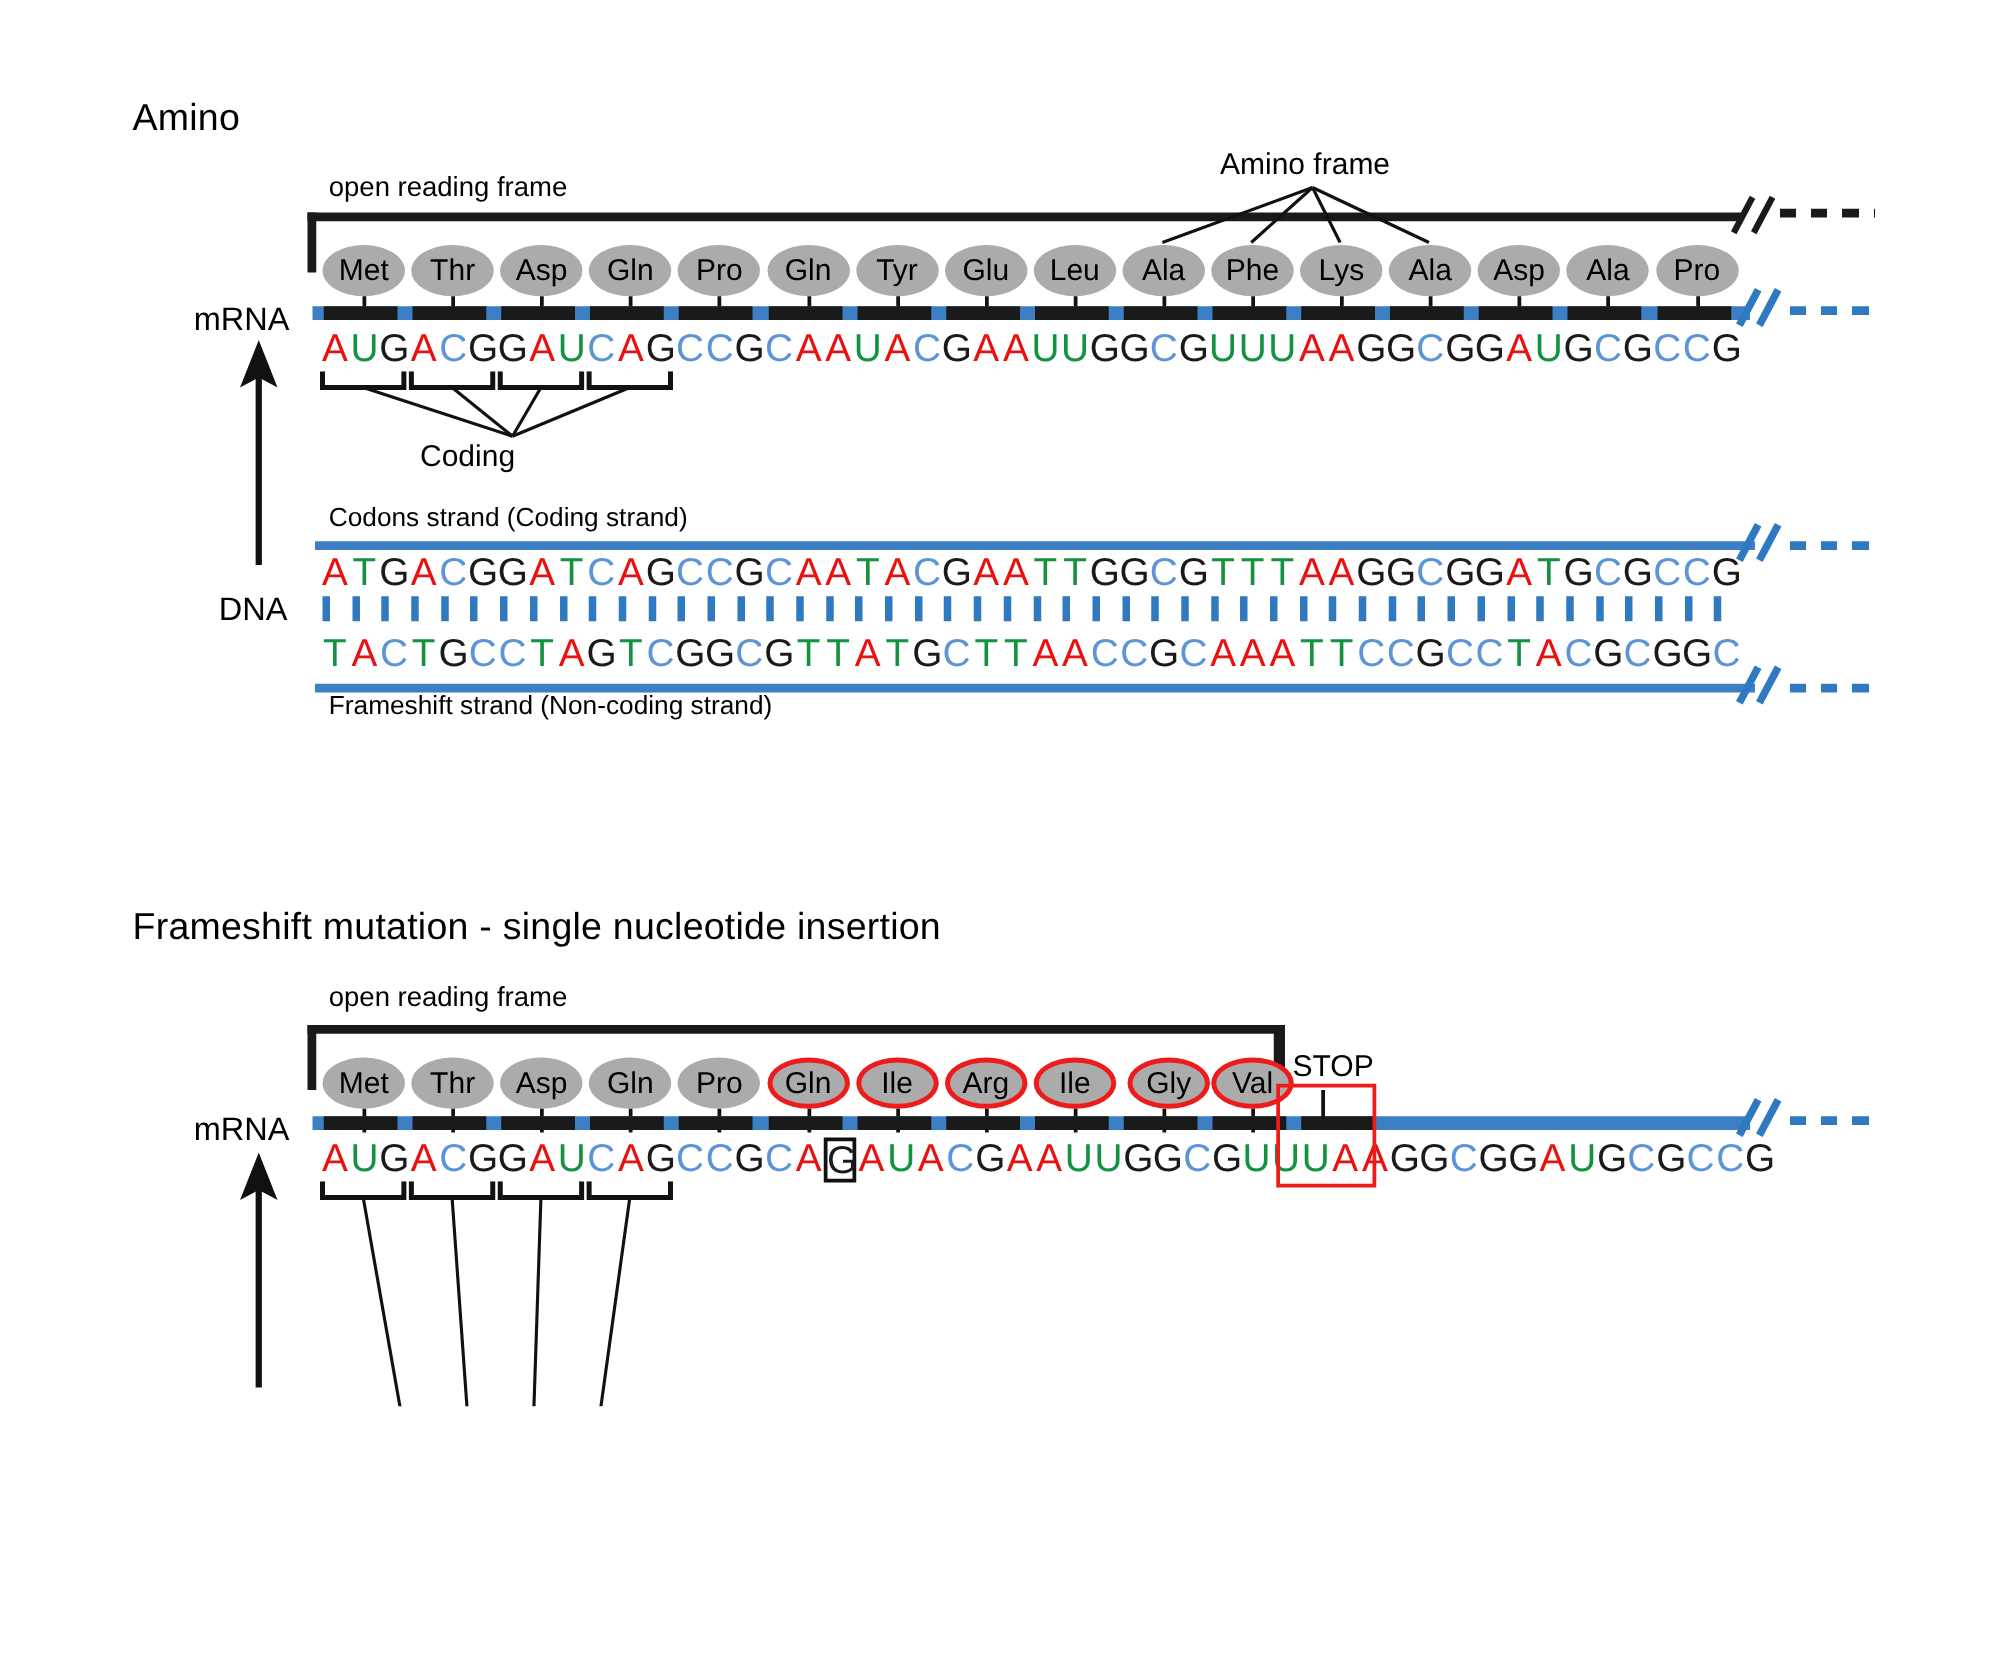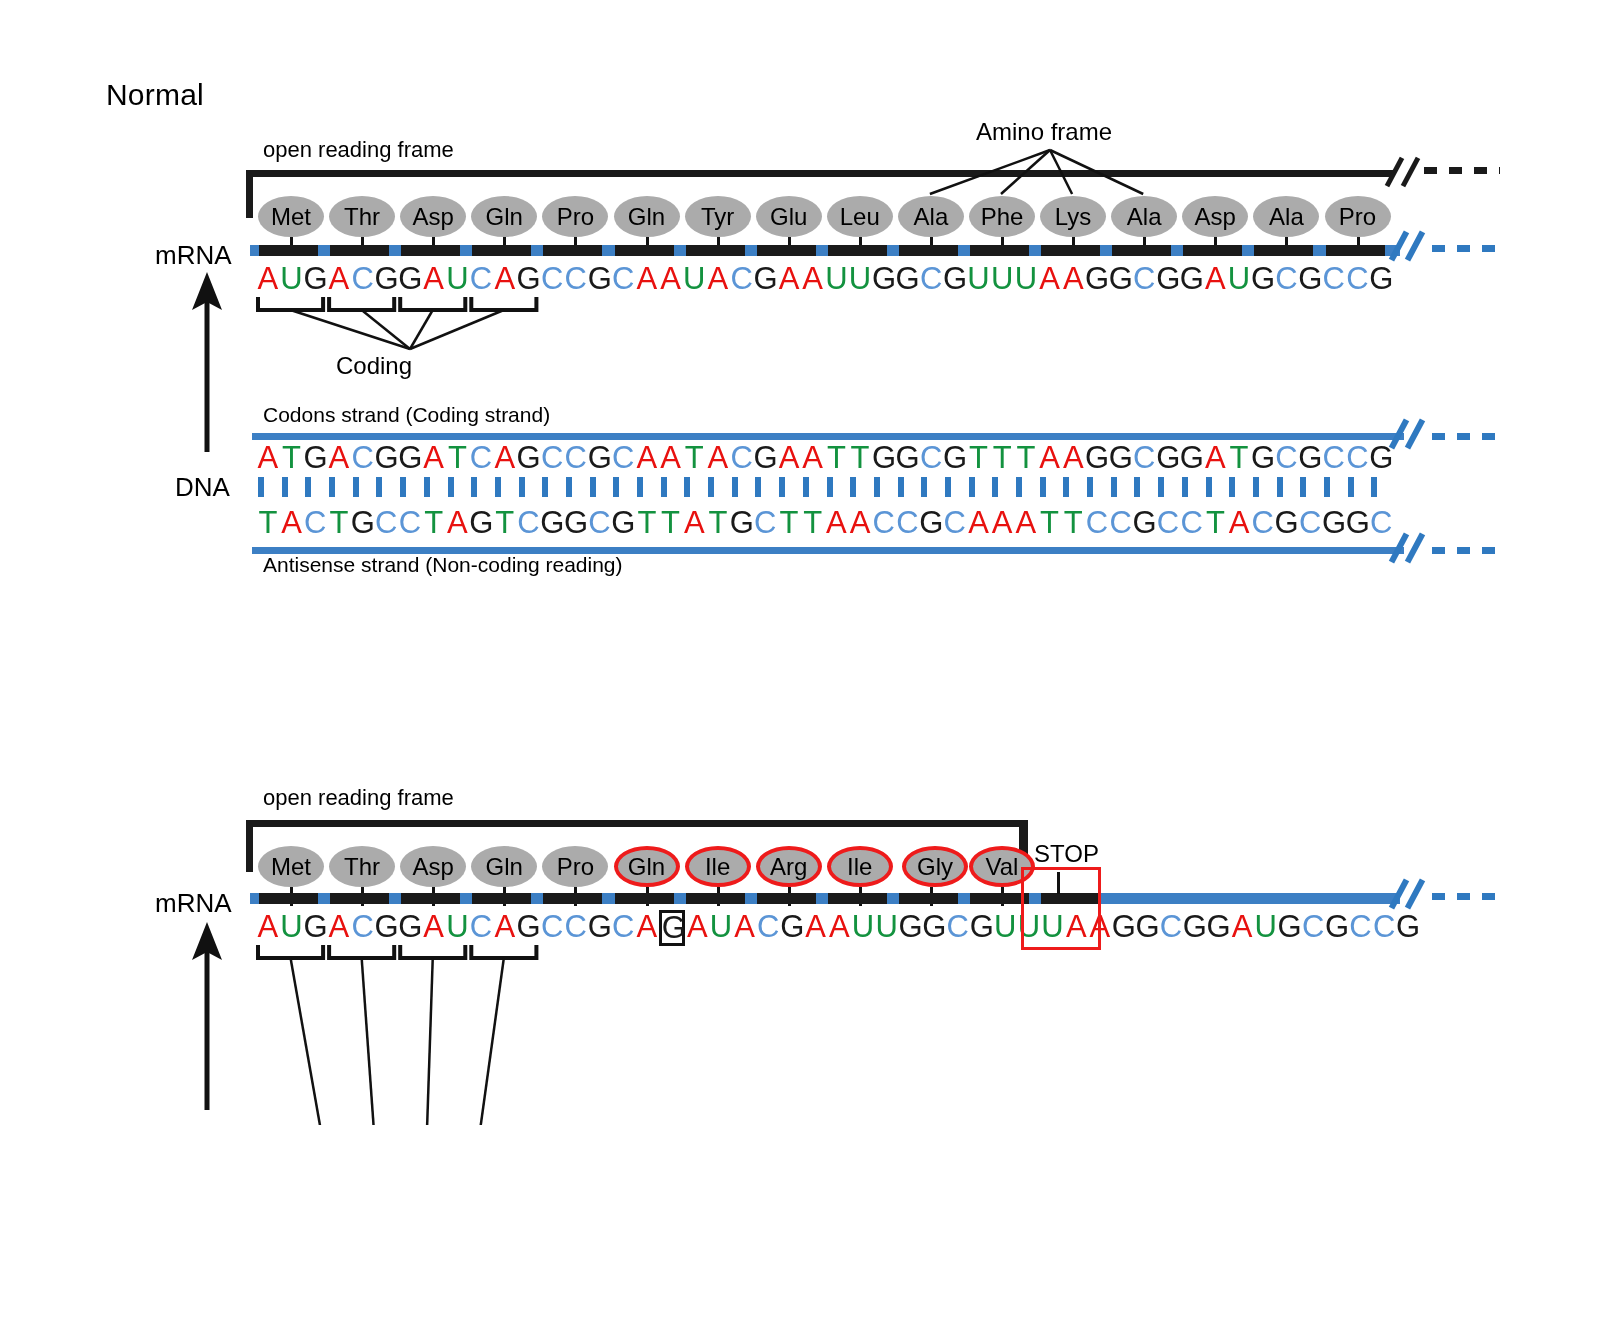--- a/index.html
+++ b/index.html
@@ -59,21 +59,21 @@
   .stopbox{position:absolute;border:3px solid #ee1b1b;box-sizing:border-box;}
   .stop-lbl{position:absolute;font-size:24px;}
 
   svg.ovl{position:absolute;left:0;top:0;pointer-events:none;}
 </style>
 </head>
 <body>
 
 <div class="panel" style="top:0;height:660px;">
 
-  <div class="ptitle" style="left:106px;top:78px;">Normal</div>
+  <div class="ptitle" style="left:106px;top:78px;">Amino</div>
   <div class="orf-label" style="left:263px;top:137px;">open reading frame</div>
 
   <div class="orf-left" style="left:246px;top:170px;height:48px;"></div>
   <div class="orf-top" style="left:246px;top:170px;width:1148px;"></div>
   <div class="brk" style="left:1392px;top:156px;width:40px;height:36px;">
     <b style="left:0;top:0;background:#1a1a1a;height:32px;width:5px;"></b>
     <b style="left:16px;top:0;background:#1a1a1a;height:32px;width:5px;"></b>
   </div>
   <div class="dashline" style="left:1424px;top:167px;width:76px;background:repeating-linear-gradient(90deg,#1a1a1a 0 13px,transparent 13px 25px);"></div>
 
@@ -350,21 +350,21 @@
       <span class="nt-T" style="width: 23.7px;">T</span>
       <span class="nt-A" style="width: 23.7px;">A</span>
       <span class="nt-C" style="width: 23.7px;">C</span>
       <span class="nt-G" style="width: 23.7px;">G</span>
       <span class="nt-C" style="width: 23.7px;">C</span>
       <span class="nt-G" style="width: 23.7px;">G</span>
       <span class="nt-G" style="width: 23.7px;">G</span>
       <span class="nt-C" style="width: 23.7px;">C</span>
     </div>
   <div class="dna-line" style="left:252px;top:547px;width:1152px;"></div>
-  <div class="small-label" style="left:263px;top:553px;">Antisense strand (Non-coding reading)</div>
+  <div class="small-label" style="left:263px;top:553px;">Frameshift strand (Non-coding strand)</div>
   <div class="axis-label" style="left:175px;top:472px;">DNA</div>
 
   <div class="brk" style="left:1396px;top:418px;width:40px;height:36px;">
     <b style="left:0;top:0;height:32px;"></b>
       <b style="left:16px;top:0;height:32px;"></b>
   </div>
   <div class="dashline" style="left:1432px;top:433px;width:70px;"></div>
   <div class="brk" style="left:1396px;top:532px;width:40px;height:36px;">
     <b style="left:0;top:0;height:32px;"></b>
       <b style="left:16px;top:0;height:32px;"></b>
@@ -378,20 +378,21 @@
 <svg width="1600" height="120" style="position: absolute; left: 0px; top: 140px;">
       <line x1="1050" y1="10" x2="929.9" y2="54" stroke="#111" stroke-width="2.5"></line>
       <line x1="1050" y1="10" x2="1001" y2="54" stroke="#111" stroke-width="2.5"></line>
       <line x1="1050" y1="10" x2="1072.1" y2="54" stroke="#111" stroke-width="2.5"></line>
       <line x1="1050" y1="10" x2="1143.1999999999998" y2="54" stroke="#111" stroke-width="2.5"></line>
     </svg>
   </div>
 
 <div class="panel" style="top:660px;height:663px;">
 
+  <div class="ptitle" style="left:106px;top:65px;">Frameshift mutation - single nucleotide insertion</div>
   <div class="orf-label" style="left:263px;top:125px;">open reading frame</div>
 
   <div class="orf-left" style="left:246px;top:160px;height:52px;"></div>
   <div class="orf-top" style="left:246px;top:160px;width:780px;"></div>
   <div class="orf-right" style="left:1019px;top:160px;height:52px;"></div>
 
   <div id="aa-row-2">
       <div class="aa" style="left: 258px; top: 186px; width: 66px; height: 41px;">Met</div>
       <div class="stalk" style="left: 290px; top: 227px; height: 19px;"></div>
       <div class="aa" style="left: 329.1px; top: 186px; width: 66px; height: 41px;">Thr</div>

